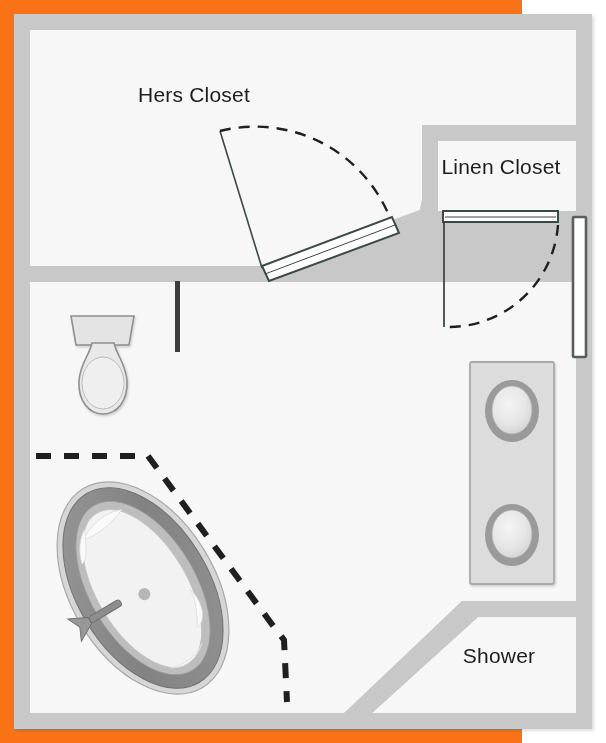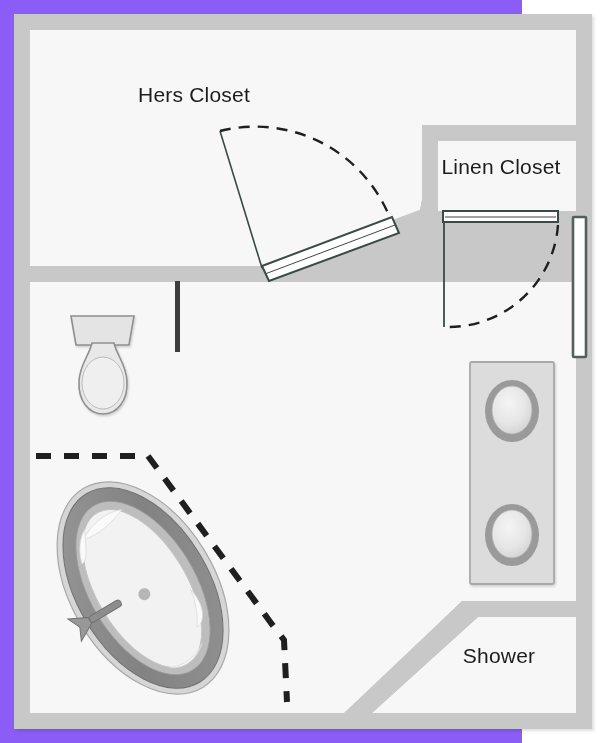--- a/index.html
+++ b/index.html
@@ -10,21 +10,21 @@
   body {
     width: 606px;
     height: 743px;
     font-family: "Liberation Sans", sans-serif;
     overflow: hidden;
   }
   #floorplan-root {
     position: relative;
     width: 522px;
     height: 743px;
-    background: #8b5cf6;
+    background: #f97316;
   }
   svg.plan {
     display: block;
     width: 606px;
     height: 743px;
   }
   .room-label {
     font-family: "Liberation Sans", sans-serif;
     font-size: 21px;
     fill: #1d1d1d;

